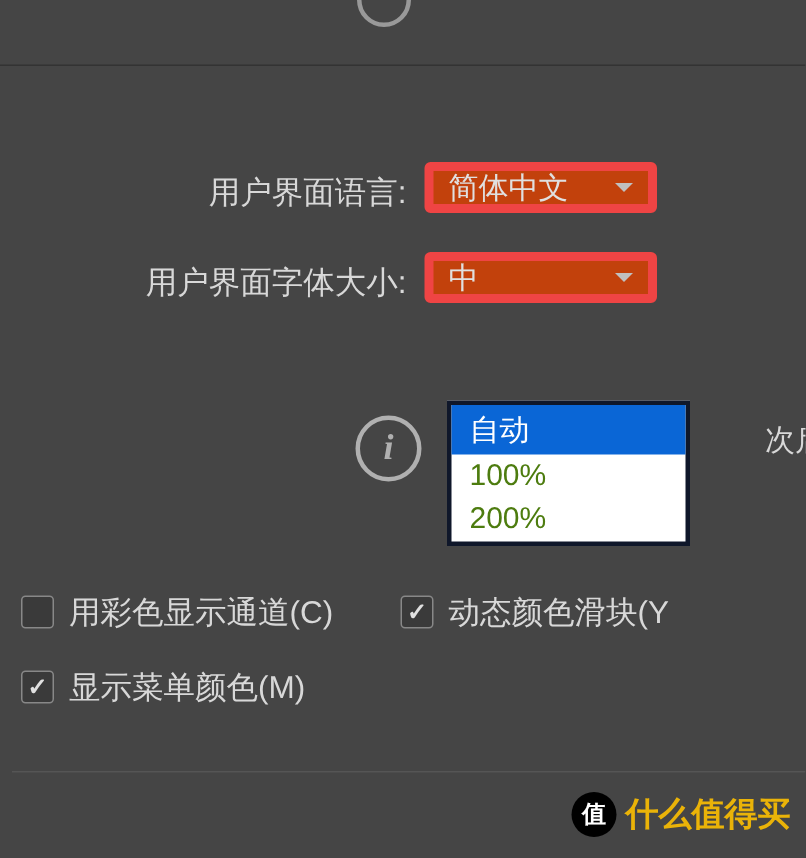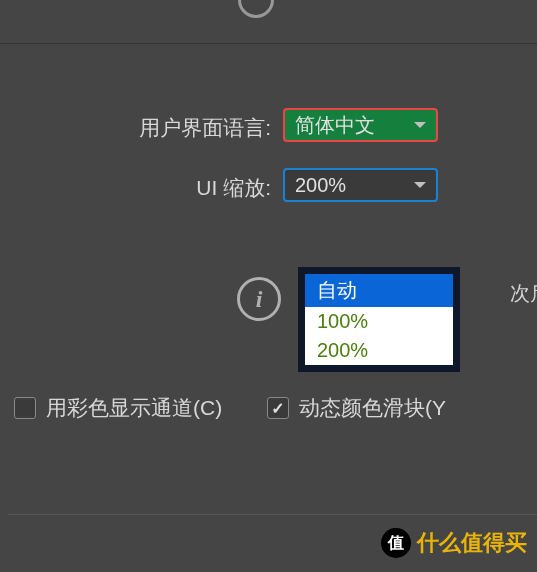--- a/index.html
+++ b/index.html
@@ -76,22 +76,22 @@
     .form-label {
       width: 275px;
       text-align: right;
       font-size: 21px;
       color: #d8d8d8;
       padding-right: 12px;
     }
     .select-box {
       width: 155px;
       height: 34px;
-      background: #15803d;
-      border: 2px solid #ef4444;
+      background: #c2410c;
+      border: 6px solid #ef4444;
       border-radius: 4px;
       display: flex;
       align-items: center;
       padding: 0 10px;
       justify-content: space-between;
       position: relative;
     }
     .select-box.highlighted {
       border: 2px solid #1a82d6;
       background: #3a3a3a;
@@ -109,21 +109,21 @@
     }
     .rows-wrapper {
       margin-top: 38px;
     }
     .dropdown-menu {
       position: absolute;
       top: 267px;
       left: 298px;
       width: 162px;
       background: #fff;
-      border: 7px solid #0f172a;
+      border: 3px solid #0f172a;
       z-index: 100;
     }
     .dropdown-item {
       padding: 3px 12px;
       font-size: 20px;
       color: #4d7c0f;
     }
     .dropdown-item.selected {
       background: #0a66d6;
       color: #fff;
@@ -248,23 +248,23 @@
 <div class="section-text">
   <div class="rows-wrapper">
     <div class="form-row">
       <div class="form-label">用户界面语言:</div>
       <div class="select-box">
         <span class="select-value">简体中文</span>
         <span class="chevron"></span>
       </div>
     </div>
     <div class="form-row">
-      <div class="form-label">UI 缩放:</div>
-      <div class="select-box highlighted">
-        <span class="select-value">200%</span>
+      <div class="form-label">用户界面字体大小:</div>
+      <div class="select-box">
+        <span class="select-value">中</span>
         <span class="chevron"></span>
       </div>
     </div>
   </div>
 </div>
 
 <div class="info-circle">
   <span class="info-i">i</span>
 </div>
 <div class="hint-text">次启</div>
@@ -280,20 +280,26 @@
     <div class="checkbox-row">
       <div class="cb-group">
         <div class="checkbox"></div>
         <span class="cb-label">用彩色显示通道(C)</span>
       </div>
       <div class="cb-group right">
         <div class="checkbox checked"></div>
         <span class="cb-label">动态颜色滑块(Y</span>
       </div>
     </div>
+    <div class="checkbox-row">
+      <div class="cb-group">
+        <div class="checkbox checked"></div>
+        <span class="cb-label">显示菜单颜色(M)</span>
+      </div>
+    </div>
   </div>
 </div>
 
 <div class="bottom-divider"></div>
 
 <div class="watermark">
   <div class="watermark-badge">值</div>
   <div class="watermark-text">什么值得买</div>
 </div>
 

